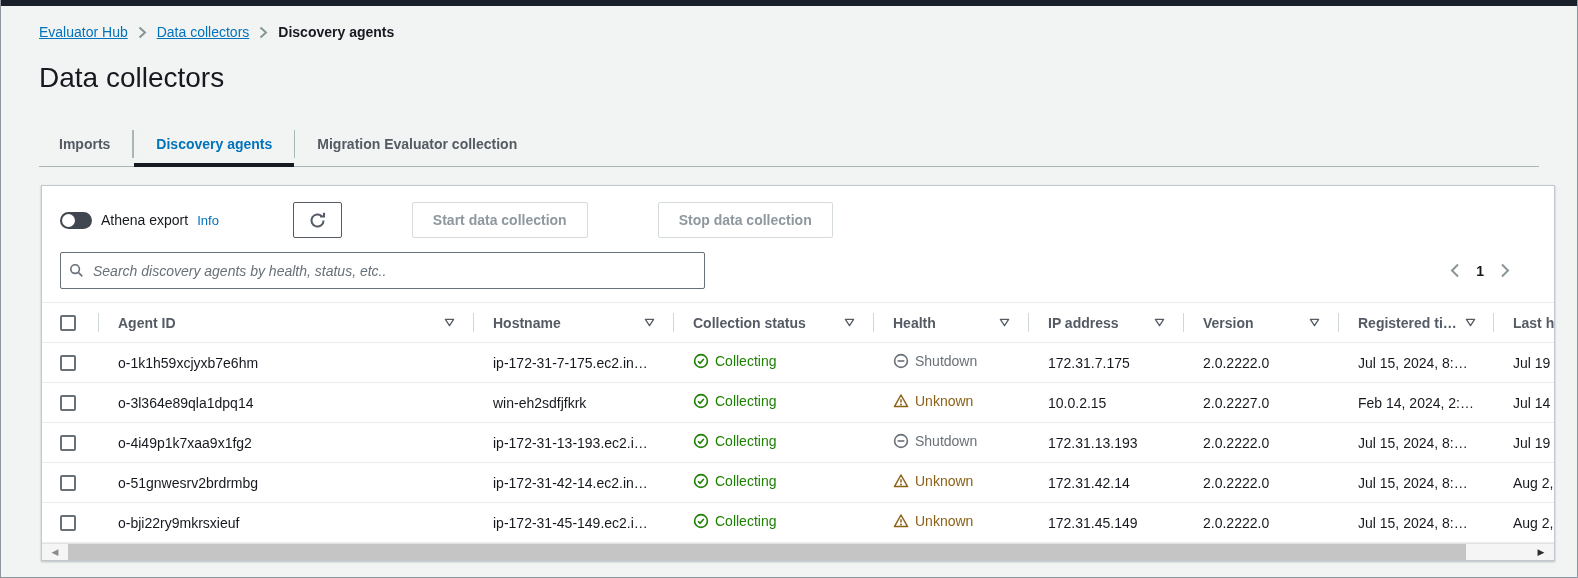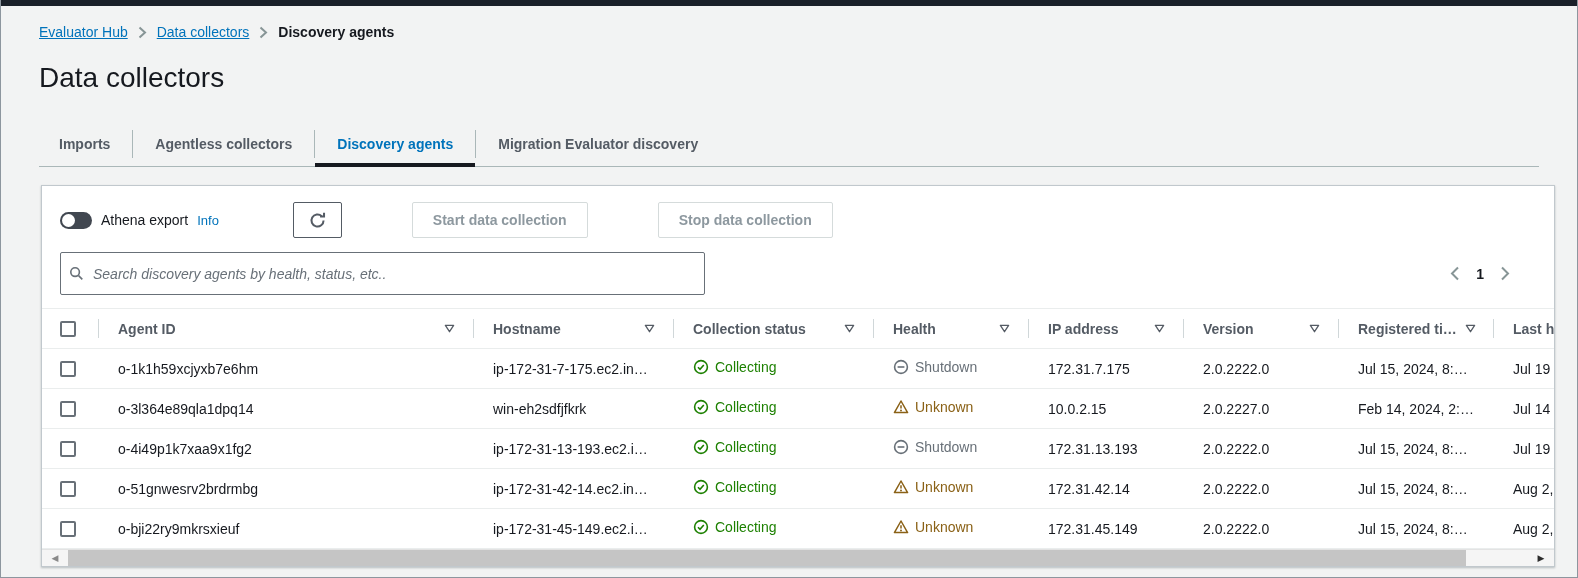--- a/index.html
+++ b/index.html
@@ -53,21 +53,21 @@
     height:36px; background:#fff; border:1px solid #545b64; border-radius:2px;
     font-family:"Liberation Sans", sans-serif; font-size:14px; font-weight:700; color:#545b64;
     padding:0 20px; cursor:pointer;
   }
   .btn.icon-btn { width:49px; padding:0; display:flex; align-items:center; justify-content:center; margin-left:26px; }
   .btn.disabled { border-color:#d5dbdb; color:#8d989f; cursor:default; }
   .btn + .btn { margin-left:22px; }
 
   
   .search-row { display:flex; justify-content:space-between; align-items:center; padding:14px 18px 0 18px; }
-  .search-box { display:flex; align-items:center; width:645px; height:43px; border:1px solid #687078; border-radius:2px; background:#fff; padding:0 8px; }
+  .search-box { display:flex; align-items:center; width:645px; height:37px; border:1px solid #687078; border-radius:2px; background:#fff; padding:0 8px; }
   .search-box input {
     border:none; outline:none; flex:1; font-family:"Liberation Sans", sans-serif;
     font-size:14px; font-style:italic; color:#16191f; background:transparent; margin-left:7px;
   }
   .search-box input::placeholder { color:#687078; font-style:italic; }
   .pagination { display:flex; align-items:center; gap:16px; margin-right:26px; }
   .page-btn { display:inline-flex; align-items:center; color:#879596; cursor:pointer; }
   .page-num { font-size:14px; font-weight:700; color:#16191f; cursor:pointer; }
 
   
@@ -117,30 +117,27 @@
       <span class="crumb-current">Discovery agents</span>
     </nav>
 
     <h1 class="page-title">Data collectors</h1>
 
     <div class="tabs">
       <div class="tab">
           <span>Imports</span>
         </div>
       <span class="tab-divider"></span>
-      <div class="tab">
-          <span>Agentless collectors</span>
-        </div>
       <span class="tab-divider"></span>
       <div class="tab active">
           <span>Discovery agents</span>
         </div>
       <span class="tab-divider"></span>
       <div class="tab">
-          <span>Migration Evaluator discovery</span>
+          <span>Migration Evaluator collection</span>
         </div>
     </div>
 
     <section class="card">
 
       <div class="card-header">
         <div class="header-actions">
           <div class="toggle-group">
             <span class="toggle">
                 <span class="knob"></span>

